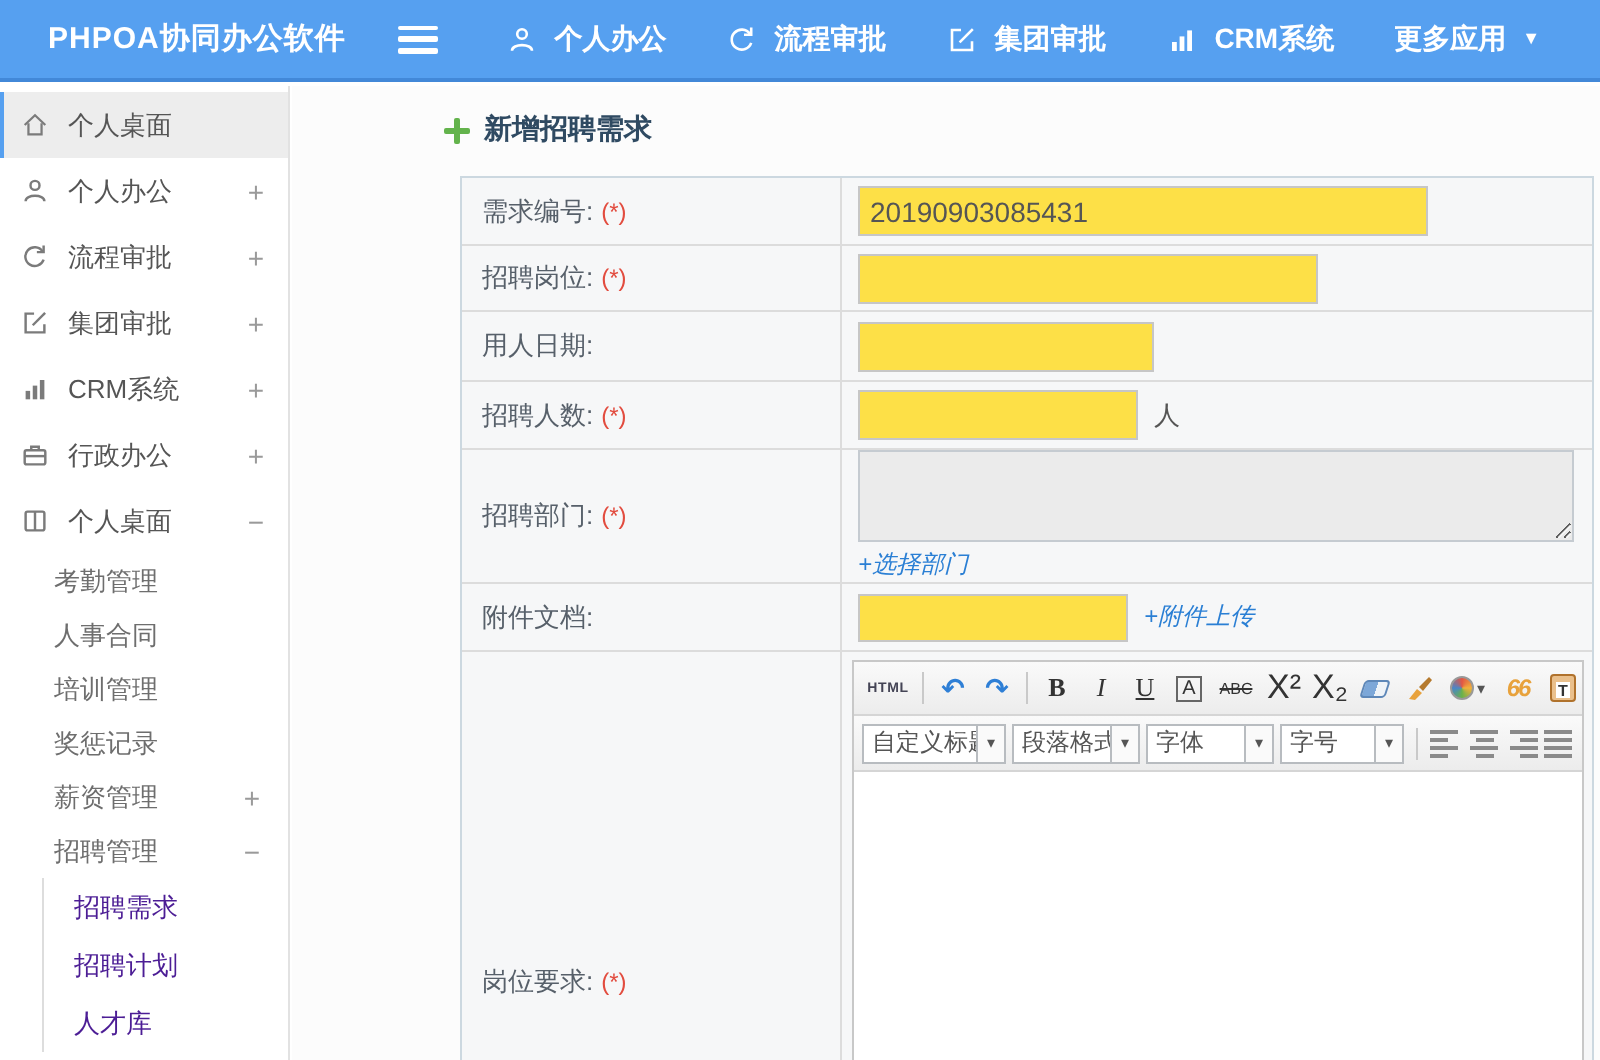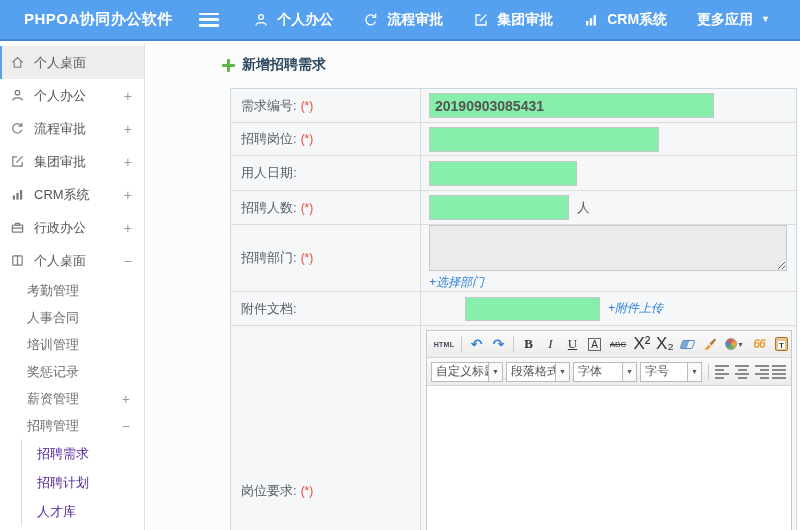--- a/index.html
+++ b/index.html
@@ -44,24 +44,24 @@
   .plus-ic::after  { content:""; position:absolute; left:0; top:5px; width:13px; height:3px; background:#63b34c; border-radius:1px; }
 
   
   .ftable { margin:14px 0 0 8px; width:567px; border:1px solid #ccd8e0; border-bottom:none; background:#f6f7f8; }
   .frow { display:flex; border-bottom:1px solid #dcdcdc; }
   .fl { width:190px; flex:none; border-right:1px solid #dcdcdc;
     display:flex; align-items:center; padding-left:10px; font-size:13px; color:#57606a; }
   .fl .req { color:#e24c3f; font-size:12px; margin-left:4px; }
   .fv { flex:1; display:flex; align-items:center; padding-left:8px; min-width:0; }
   .fv-col { flex-direction:column; align-items:flex-start; justify-content:center; }
-  .txt { border:1px solid #c6c6c6; background:#86efac; height:25px; font-size:14px;
-    color:#555; padding:0 5px; font-family:"Liberation Sans","DejaVu Sans",sans-serif;font-weight:bold; }
+  .txt { border:1px solid #c6c6c6; background:#fde047; height:25px; font-size:14px;
+    color:#555; padding:0 5px; font-family:"Liberation Sans","DejaVu Sans",sans-serif; }
   .r1 { min-height:34px; } .r2 { min-height:33px; } .r3 { min-height:35px; }
-  .r4 { min-height:34px; } .r5 { min-height:66px; } .r6 { min-height:34px;gap:36px; }
+  .r4 { min-height:34px; } .r5 { min-height:66px; } .r6 { min-height:34px; }
   .r7 { height:330px; border-bottom:none; }
   .suffix { margin-left:8px; font-size:13px; color:#555; }
   .dept-area { width:358px; height:46px; background:#ebebeb; border:1px solid #c5cbd1;
     resize:both; font-size:13px; color:#555; }
   .blink { font-size:12px; color:#2a7fd4; text-decoration:none; cursor:pointer;font-style:italic; }
   .mt3 { margin-top:3px; } .ml8 { margin-left:8px; }
 
   
   .r7 .fv { align-items:stretch; padding:4px 4px 4px 5px; }
   .editor { border:1px solid #c8c8c8; background:#fff; width:368px; height:318px;

